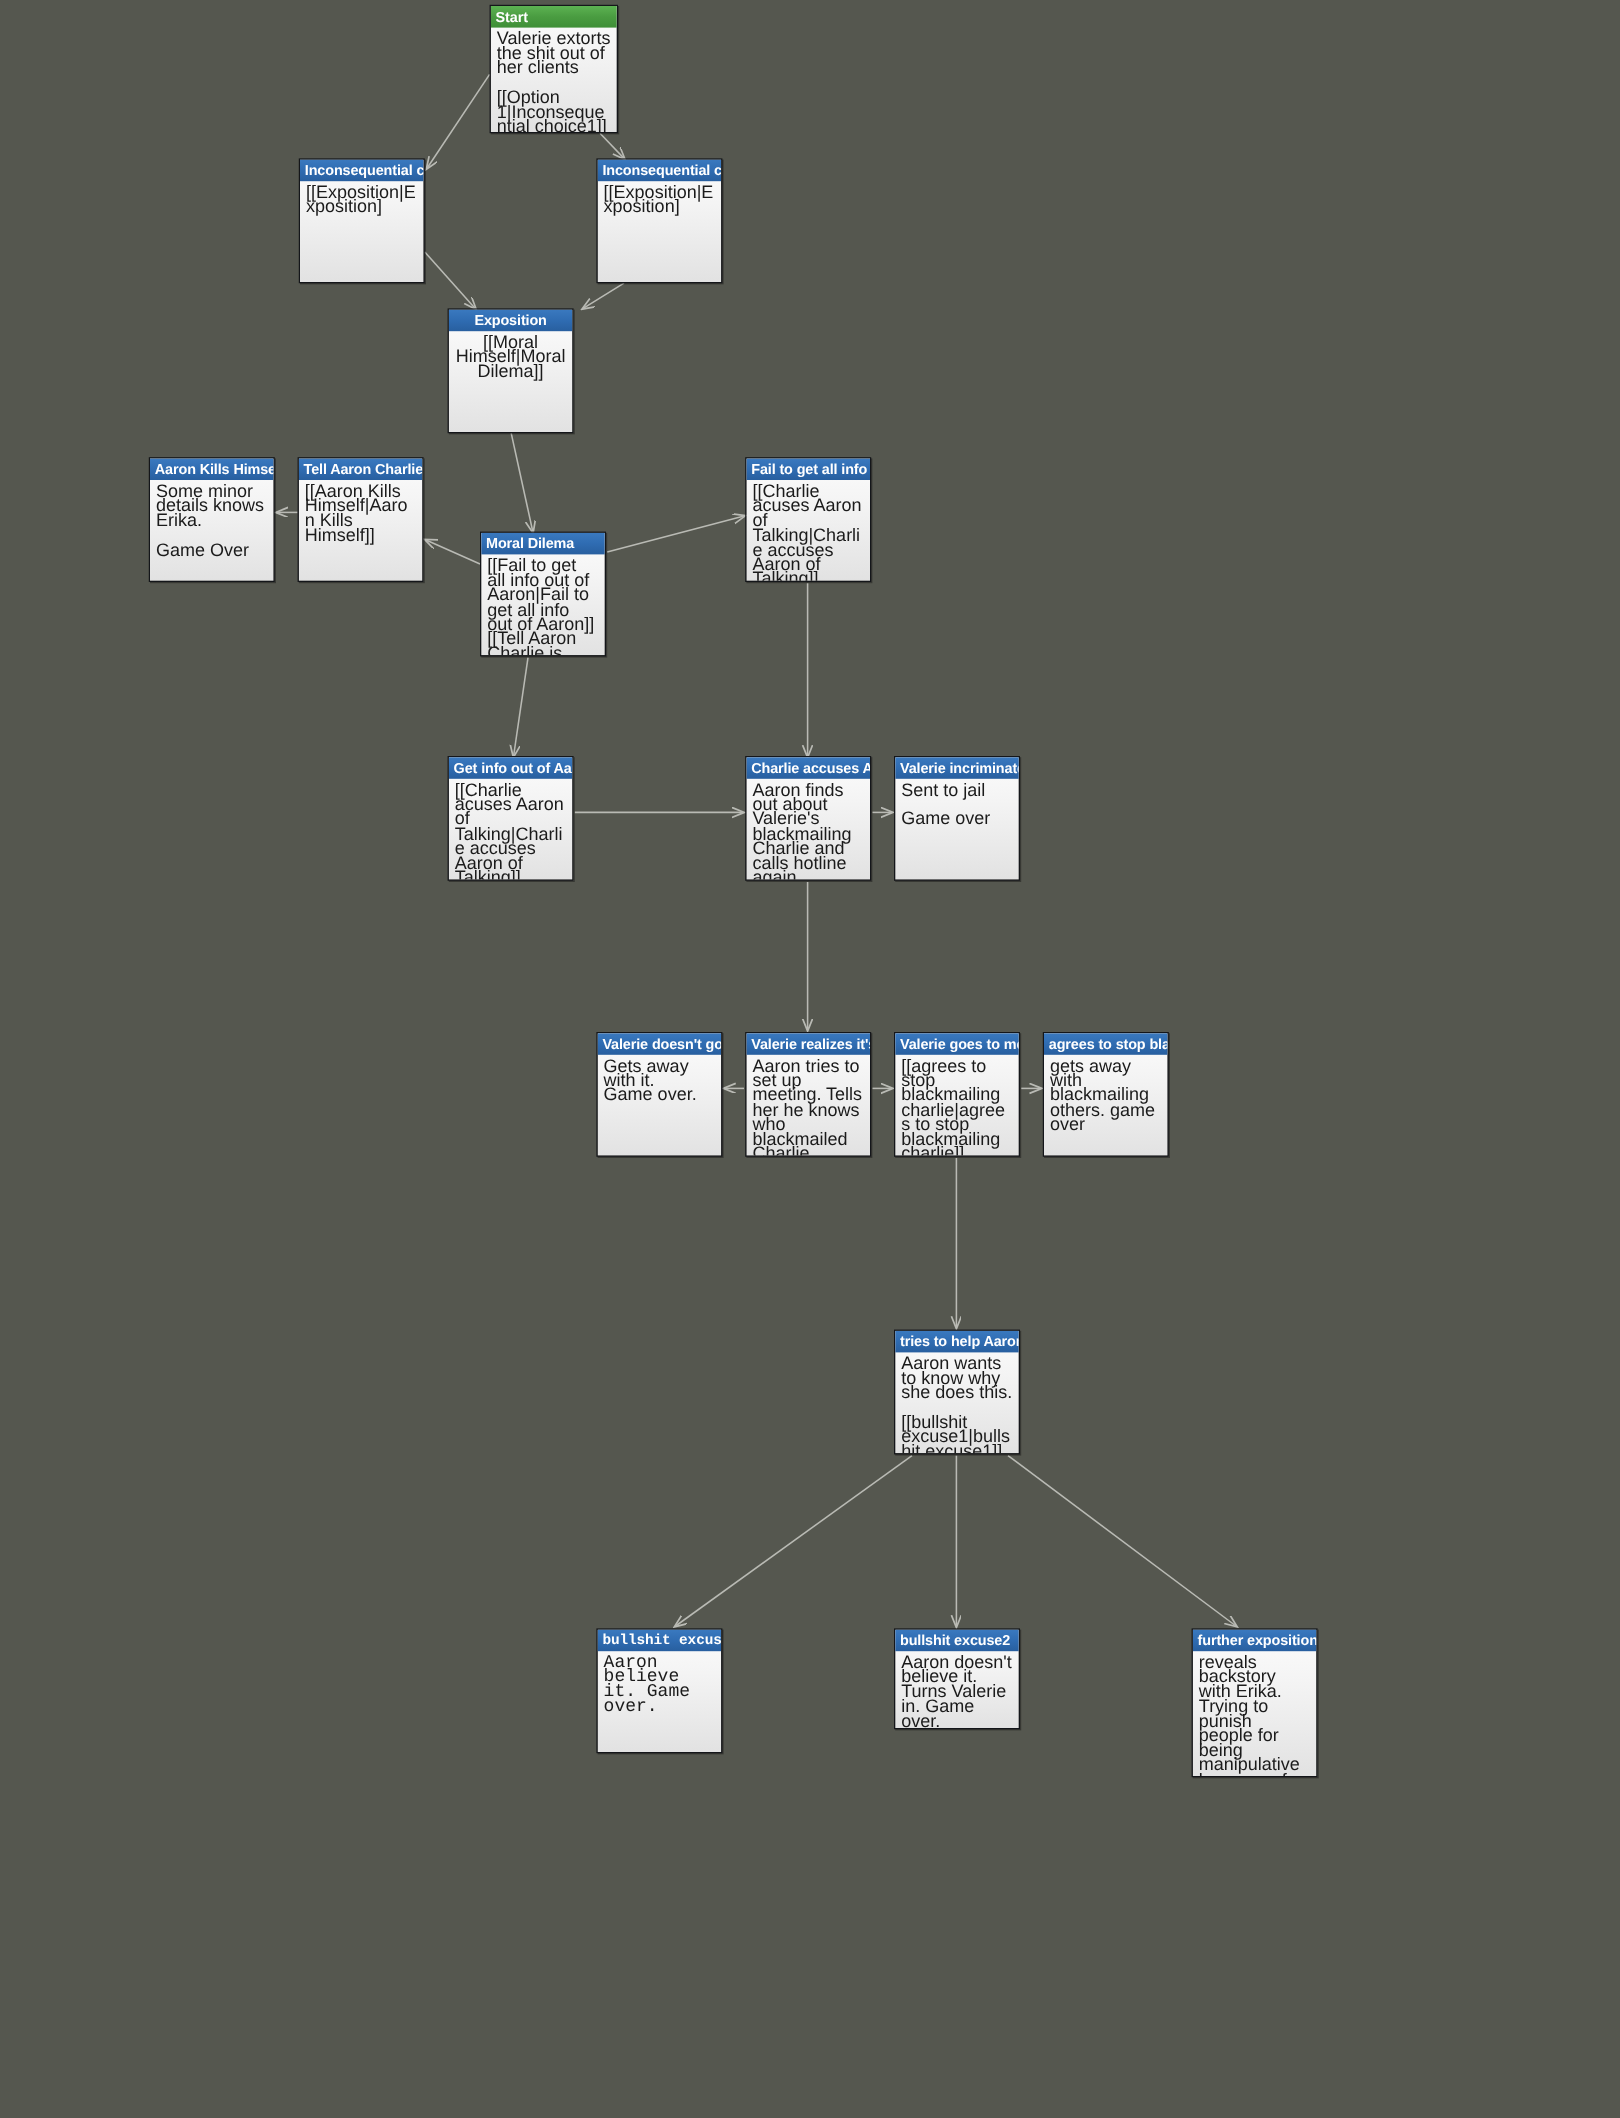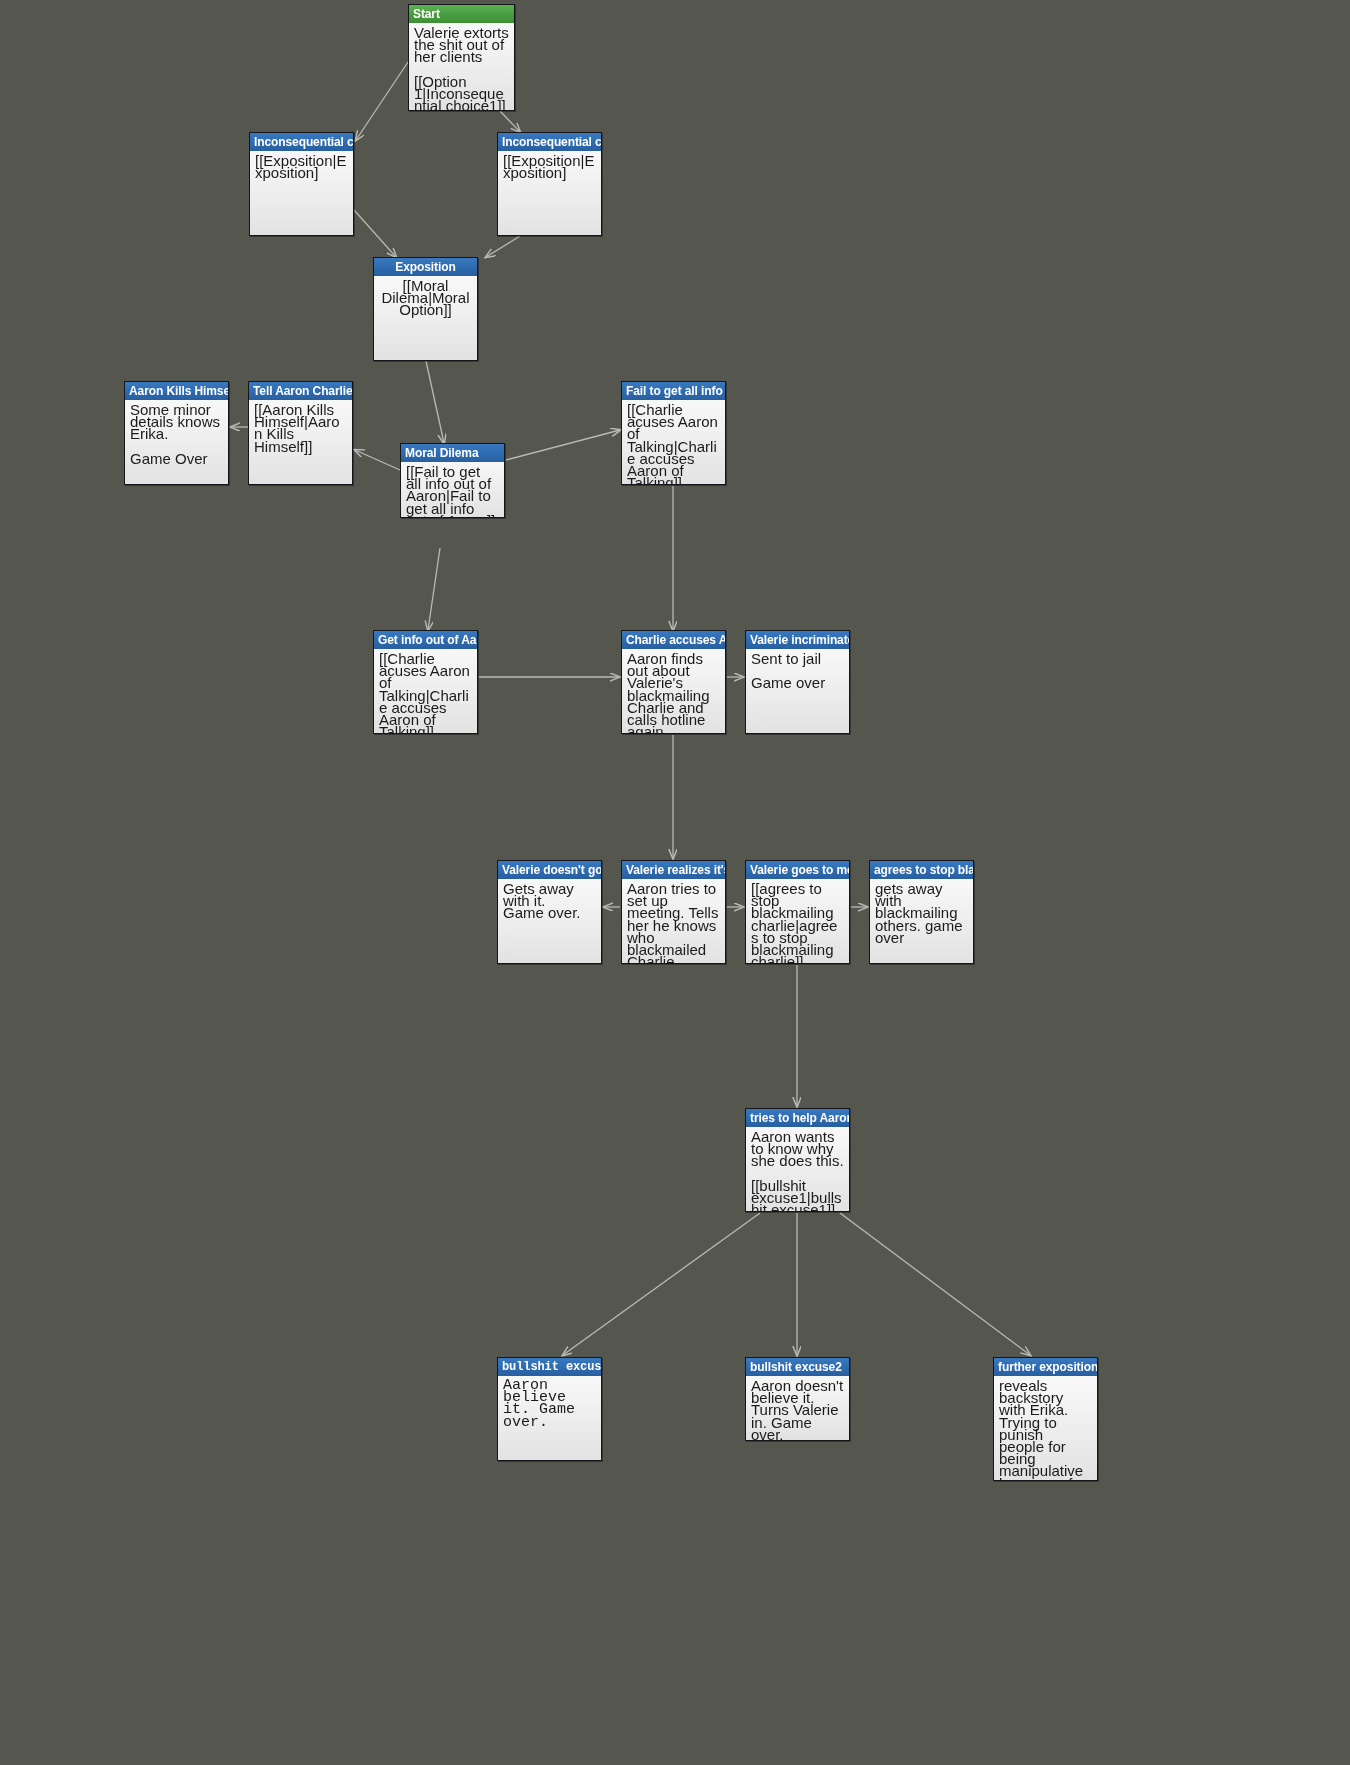--- a/index.html
+++ b/index.html
@@ -109,37 +109,37 @@
       <div class="node" style="left: 249px; top: 132px; width: 105px; height: 104px;">
         <div class="node-title">Inconsequential cho</div>
         <div class="node-body">[[Exposition|Exposition]</div>
       </div>
       <div class="node" style="left: 497px; top: 132px; width: 105px; height: 104px;">
         <div class="node-title">Inconsequential cho</div>
         <div class="node-body">[[Exposition|Exposition]</div>
       </div>
       <div class="node" style="left: 373px; top: 257px; width: 105px; height: 104px; text-align: center;">
         <div class="node-title">Exposition</div>
-        <div class="node-body">[[Moral Dilema|Moral Option]]</div>
+        <div class="node-body">[[Moral Himself|Moral Dilema]]</div>
       </div>
       <div class="node" style="left: 124px; top: 381px; width: 105px; height: 104px;">
         <div class="node-title">Aaron Kills Himself</div>
         <div class="node-body">Some minor details knows Erika.
 
 Game Over</div>
       </div>
       <div class="node" style="left: 248px; top: 381px; width: 105px; height: 104px;">
         <div class="node-title">Tell Aaron Charlie is</div>
         <div class="node-body">[[Aaron Kills Himself|Aaron Kills Himself]]</div>
       </div>
       <div class="node" style="left: 621px; top: 381px; width: 105px; height: 104px;">
         <div class="node-title">Fail to get all info ou</div>
         <div class="node-body">[[Charlie acuses Aaron of Talking|Charlie accuses Aaron of Talking]]</div>
       </div>
-      <div class="node" style="left: 400px; top: 443px; width: 105px; height: 75px;">
+      <div class="node" style="left: 400px; top: 443px; width: 105px; height: 104px;">
         <div class="node-title">Moral Dilema</div>
         <div class="node-body">[[Fail to get all info out of Aaron|Fail to get all info out of Aaron]]
 [[Tell Aaron Charlie is manipulating him|Tell Aaron Charlie is manipulating him]]</div>
       </div>
       <div class="node" style="left: 373px; top: 630px; width: 105px; height: 104px;">
         <div class="node-title">Get info out of Aaror</div>
         <div class="node-body">[[Charlie acuses Aaron of Talking|Charlie accuses Aaron of Talking]]</div>
       </div>
       <div class="node" style="left: 621px; top: 630px; width: 105px; height: 104px;">
         <div class="node-title">Charlie accuses Aa</div>

